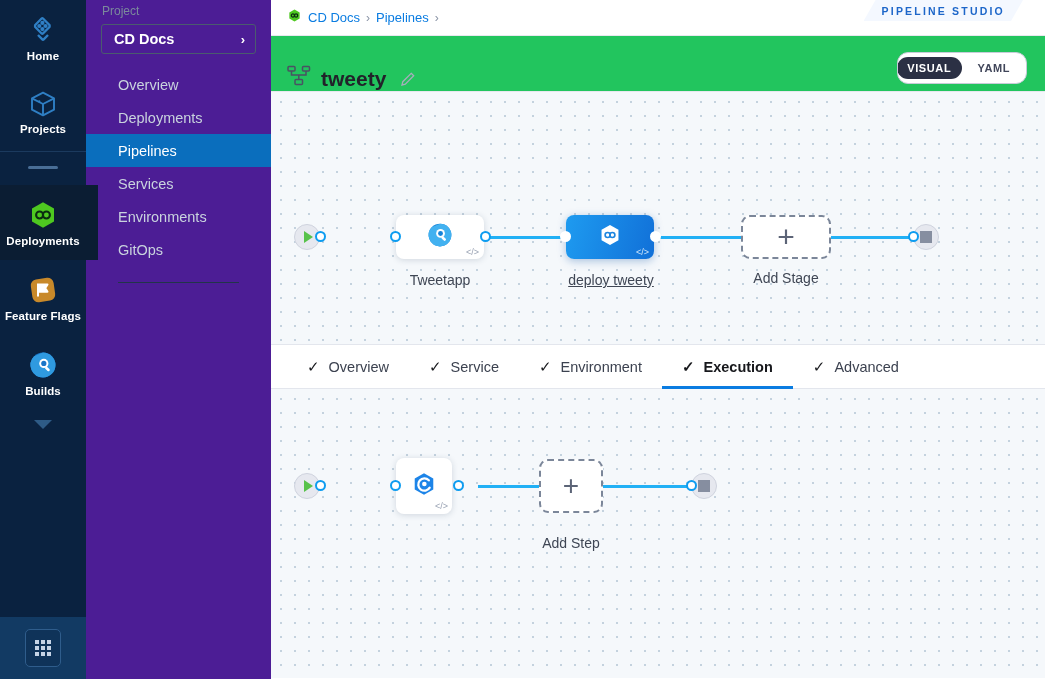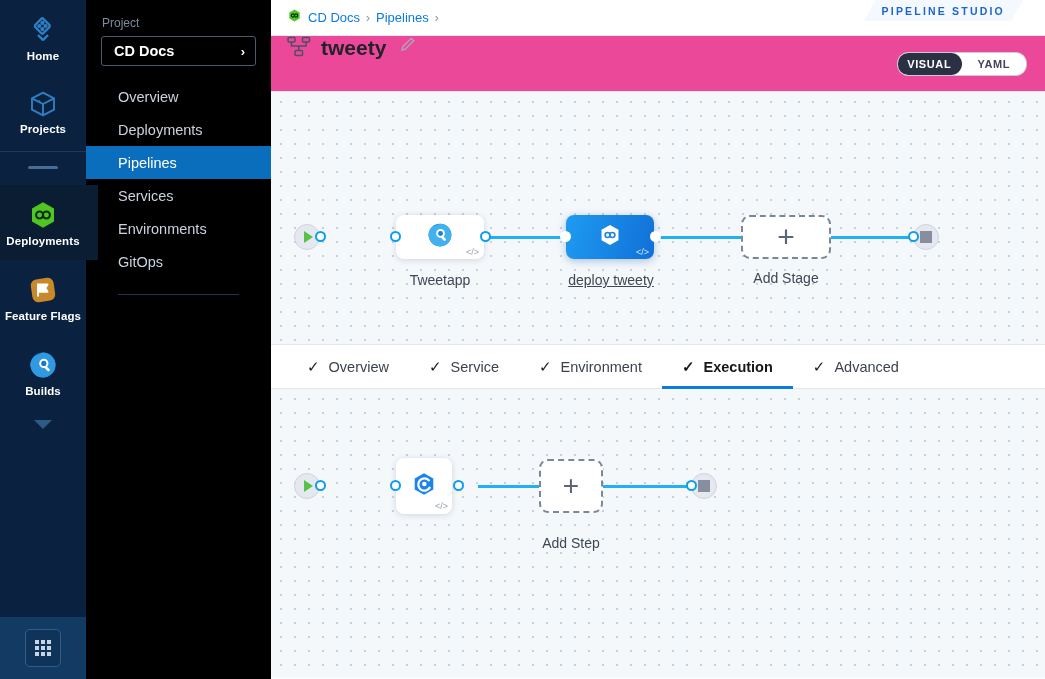--- a/index.html
+++ b/index.html
@@ -41,21 +41,21 @@
     background: #123a63; display: flex; align-items: center; justify-content: center;
   }
   .grid-btn {
     width: 36px; height: 38px; border: 1px solid #2f5d8c; border-radius: 5px;
     background: #0f3359; display: flex; align-items: center; justify-content: center;
   }
 
   
   .proj {
     width: 185px; flex: 0 0 185px; height: 679px;
-    background: #000000; padding-top: 16px;
+    background: #4c1d95; padding-top: 4px;
   }
   .proj-label { color: #7b8a9c; font-size: 12px; padding: 0 16px 6px; }
   .proj-chip {
     margin: 0 15px; height: 30px; border: 1px solid #4a5b6e; border-radius: 3px;
     display: flex; align-items: center; justify-content: space-between;
     padding: 0 10px 0 12px; cursor: pointer;
   }
   .proj-chip-name { color: #ffffff; font-size: 14.5px; font-weight: bold; }
   .proj-chip-caret { color: #ffffff; font-size: 13px; font-weight: bold; }
   .proj-nav { margin-top: 14px; }
@@ -84,32 +84,32 @@
   .studio-badge {
     position: absolute; top: 0; right: 22px;
     height: 21px; padding: 0 18px;
     background: #f4f8ff;
     color: #1d66c9; font-size: 10.5px; font-weight: bold; letter-spacing: 2.2px;
     display: flex; align-items: center;
     clip-path: polygon(12px 0, 100% 0, calc(100% - 12px) 100%, 0 100%);
   }
 
   .title-bar {
-    height: 56px; display: flex; align-items: flex-start;
-    padding: 0 18px 0 16px; border-bottom: 1px solid #e8e8ef; background: #ec4899;
+    height: 56px; display: flex; align-items: flex-end;
+    padding: 0 18px 0 16px; border-bottom: 1px solid #e8e8ef; background: #22c55e;
     position: relative;
   }
   .title-text {
     font-size: 21px; font-weight: bold; color: #22222a; margin-left: 10px;
   }
   .pencil { margin-left: 14px; cursor: pointer; }
 
   .toggle {
     position: absolute; right: 18px; top: 16px;
-    width: 130px; height: 24px; border: 1px solid #c7ccd9; border-radius: 11px;
+    width: 130px; height: 32px; border: 1px solid #c7ccd9; border-radius: 11px;
     display: flex; align-items: center; background: #fff; overflow: hidden;
   }
   .toggle-opt {
     flex: 1; text-align: center; font-size: 11px; font-weight: bold;
     letter-spacing: .6px; color: #41465a; line-height: 20px; cursor: pointer;
   }
   .toggle-opt.on {
     background: #2b3044; color: #ffffff; border-radius: 11px; height: 22px;
     margin: -1px 0 -1px -1px; line-height: 22px;
   }

